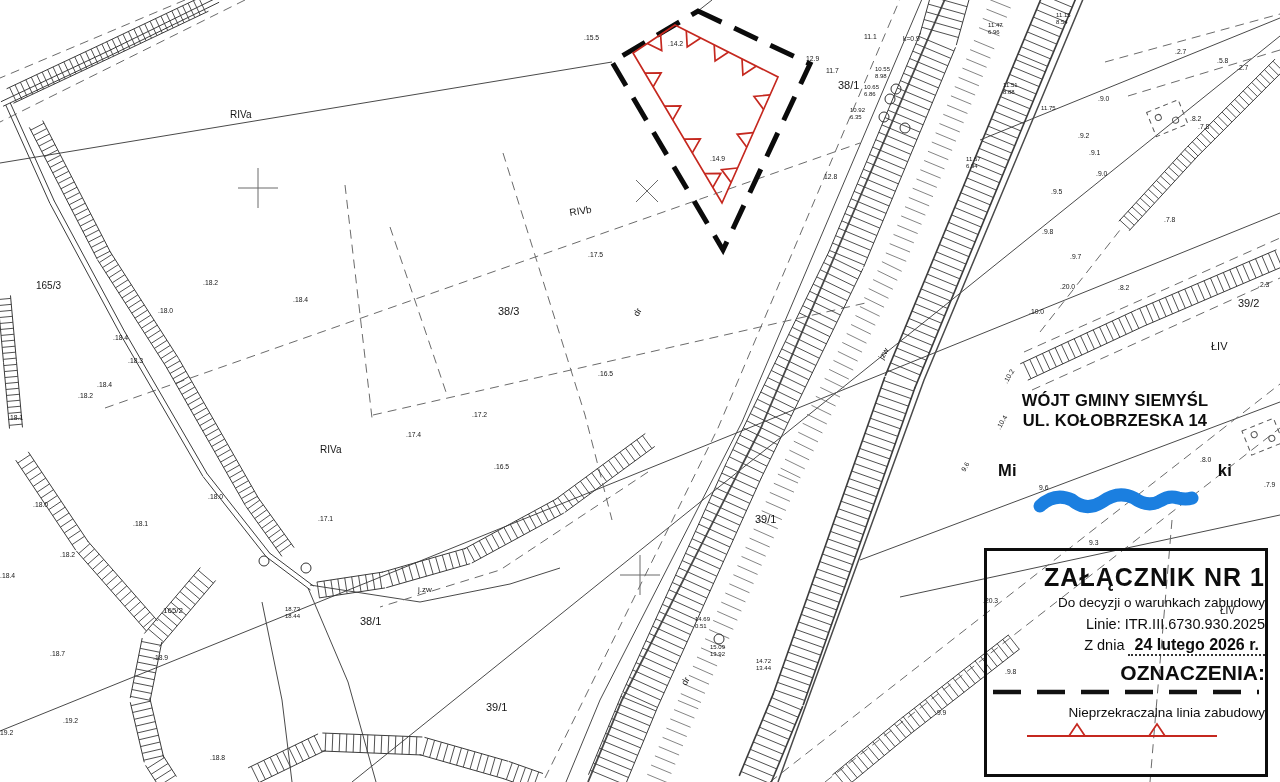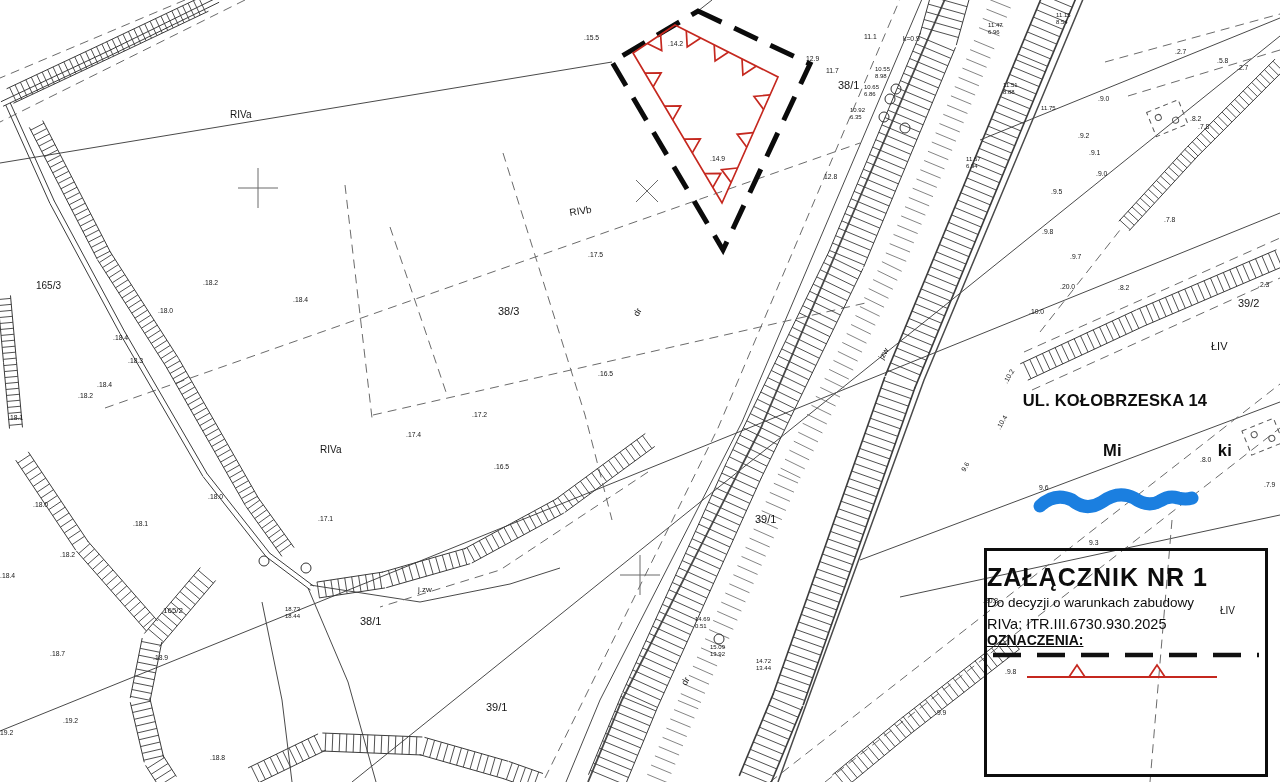--- a/index.html
+++ b/index.html
@@ -3,33 +3,33 @@
 <meta charset="utf-8">
 <style>
   html,body{margin:0;padding:0;}
   body{width:1280px;height:782px;position:relative;overflow:hidden;background:#ffffff;
        font-family:"Liberation Sans",sans-serif;}
   #map{position:absolute;left:0;top:0;z-index:0;}
   .stamp{position:absolute;left:998px;top:390px;width:234px;z-index:2;text-align:center;
          color:#0d0d0d;font-weight:bold;font-size:16.5px;line-height:20px;letter-spacing:.2px;}
   .stamp .gap1{height:14px;}
   .stamp .gap2{height:16px;}
-  .stamp .sigline{display:flex;justify-content:flex-end;align-items:baseline;}
+  .stamp .sigline{display:flex;justify-content:space-between;align-items:baseline;}
   .stamp .sigmid{display:inline-block;width:96px;}
   .stamp .deputy{font-size:17px;}
   #scribble{position:absolute;left:1030px;top:486px;z-index:3;}
   .legend{position:absolute;left:984px;top:548px;width:284px;height:229px;z-index:2;
-          border:3px solid #0d0d0d;box-sizing:border-box;text-align:left;color:#0d0d0d;
+          border:3px solid #0d0d0d;box-sizing:border-box;text-align:right;color:#0d0d0d;
           background:transparent;}
   .legend .title{font-size:25px;font-weight:bold;letter-spacing:1px;margin-top:12px;}
   .legend .subtitle{font-size:13.5px;margin-top:3px;}
   .legend .znak{font-size:14.5px;margin-top:6px;}
   .legend .daterow{font-size:14.5px;margin-top:4px;}
   .legend .dateval{font-weight:bold;font-size:16px;border-bottom:2px dotted #333;padding:0 6px 1px;}
-  .legend .ozn{font-size:14px;font-weight:bold;text-decoration:underline;}
+  .legend .ozn{font-size:21px;font-weight:bold;margin-top:7px;}
   .legend .symlab{font-size:13.5px;margin-top:7px;}
   .legend svg{display:block;margin:1px auto 0;}
 </style>
 </head>
 <body>
 
 <svg id="map" width="1280" height="782" viewBox="0 0 1280 782">
 
   <g stroke="#4a4a4a" stroke-width="1" fill="none">
     <path d="M0,163 L612,62"></path>
@@ -1013,39 +1013,45 @@
       <text x="36" y="289" font-size="10" fill="#161616" font-family="&quot;Liberation Sans&quot;,sans-serif">165/3</text>
       <text x="163" y="613" font-size="8" fill="#161616" font-family="&quot;Liberation Sans&quot;,sans-serif">165/2</text>
       <text x="418" y="592" font-size="8" fill="#161616" font-family="&quot;Liberation Sans&quot;,sans-serif">j.zw</text>
       <text x="883" y="360" font-size="8" fill="#161616" font-family="&quot;Liberation Sans&quot;,sans-serif" transform="rotate(-60 883 360)">jzw</text>
       <text x="686" y="686" font-size="9" fill="#161616" font-family="&quot;Liberation Sans&quot;,sans-serif" transform="rotate(-60 686 686)">dr</text>
       <text x="638" y="317" font-size="9" fill="#161616" font-family="&quot;Liberation Sans&quot;,sans-serif" transform="rotate(-60 638 317)">dr</text>
     </g>
 </svg>
 
 <div class="stamp">
+  <div>WÓJT GMINY SIEMYŚL</div>
   <div>UL. KOŁOBRZESKA 14</div>
   <div class="gap1"></div>
   <div class="gap2"></div>
   <div class="sigline">
     <span>Mi</span>
     <span class="sigmid"></span>
     <span>ki</span>
   </div>
 </div>
 
 <svg id="scribble" width="176" height="36">
   <path d="M10,20 q15,-14 32,-6 q14,12 30,2 q16,-12 32,-4 q14,10 26,3 q9,-6 18,-3 q8,2 14,0" fill="none" stroke="#1b7fe0" stroke-width="13" stroke-linecap="round" class="scribble-path"></path>
 </svg>
 
 <div class="legend">
   <div class="title">ZAŁĄCZNIK  NR  1</div>
   <div class="subtitle">Do decyzji o warunkach zabudowy</div>
-  <div class="znak">RIVa: ITR.III.6730.930.2025</div>
+  <div class="znak">Linie: ITR.III.6730.930.2025</div>
+  <div class="daterow">
+    <span>Z dnia</span>
+    <span class="dateval">24 lutego 2026 r.</span>
+  </div>
   <div class="ozn">OZNACZENIA:</div>
   <svg width="272" height="12">
     <line x1="3" y1="6" x2="269" y2="6" stroke="#111" stroke-width="4.5" stroke-dasharray="28 16"></line>
   </svg>
+  <div class="symlab">Nieprzekraczalna linia zabudowy</div>
   <svg width="210" height="20">
     <line x1="6" y1="15" x2="196" y2="15" stroke="#c5281f" stroke-width="2" class="red-stroke"></line>
     <path d="M48,15 l8,-12 8,12 M128,15 l8,-12 8,12" fill="none" stroke="#c5281f" stroke-width="1.7" class="red-stroke"></path>
   </svg>
 </div>
 
 </body></html>

